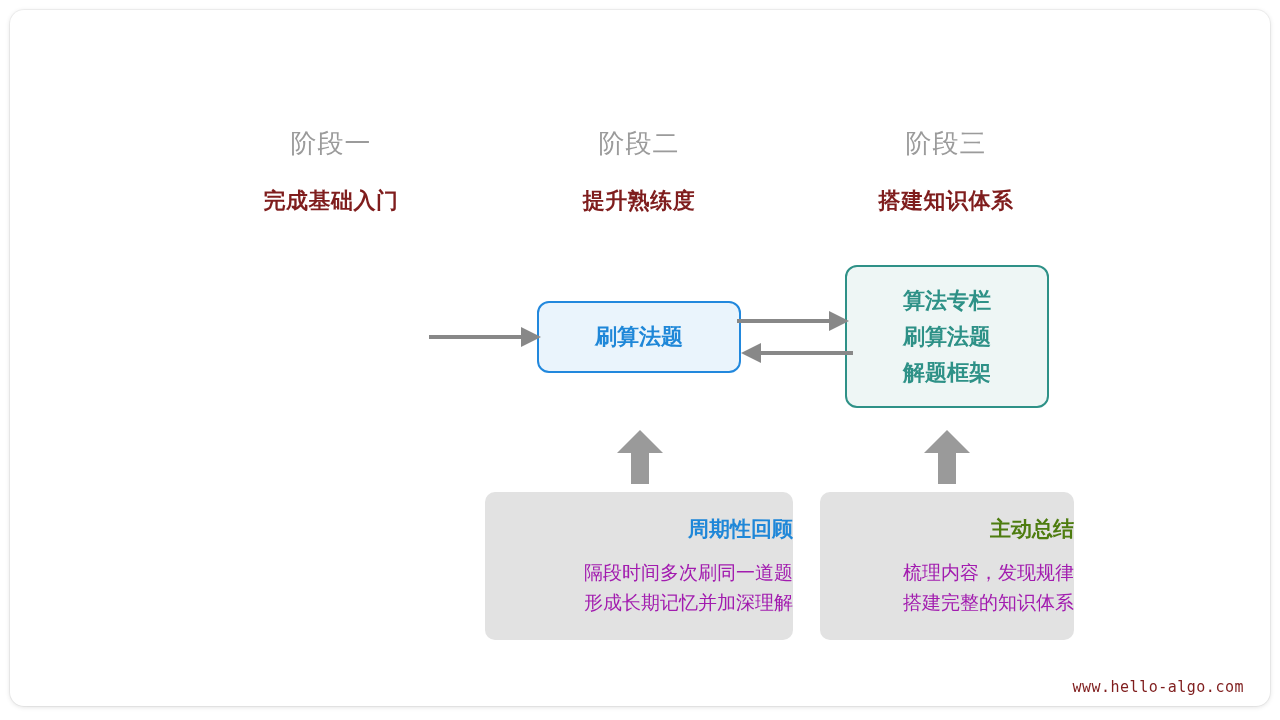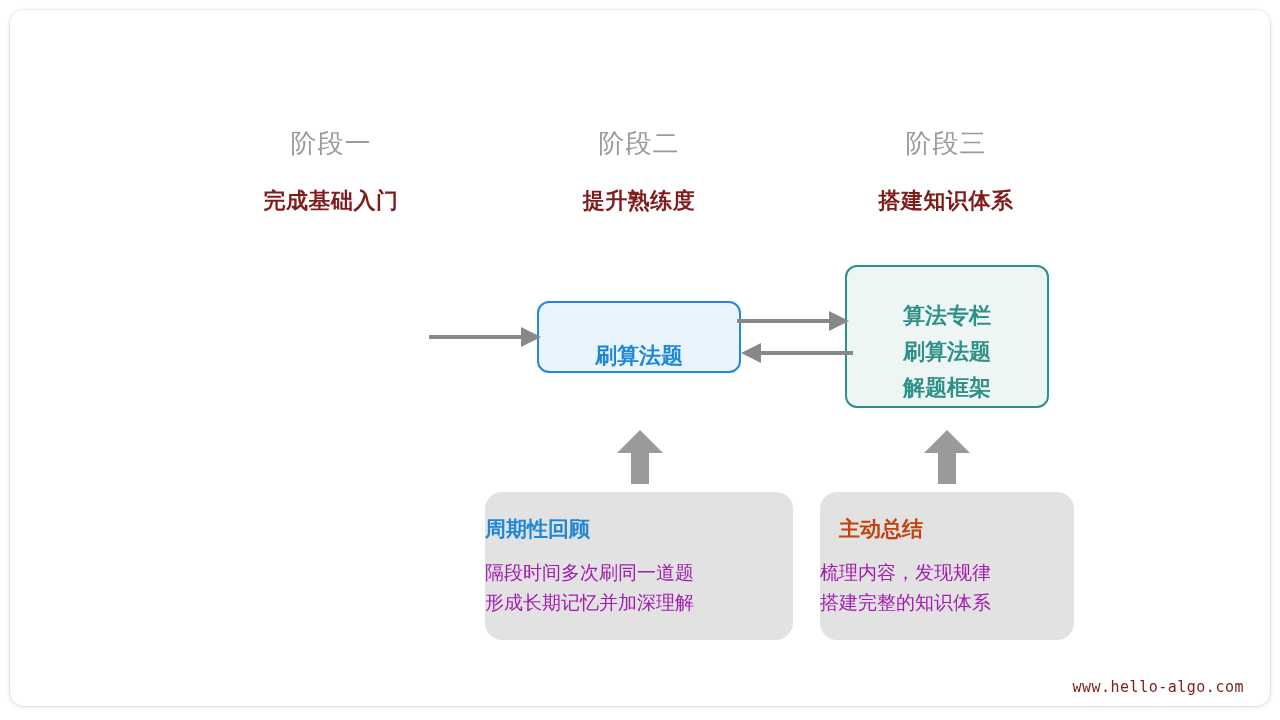--- a/index.html
+++ b/index.html
@@ -62,21 +62,21 @@
   .stage-3 { left: 816px; top: 126px; }
 
   
   .node {
     position: absolute;
     box-sizing: border-box;
     border-radius: 12px;
     display: flex;
     flex-direction: column;
     align-items: center;
-    justify-content: flex-end;
+    justify-content: center;
     font-weight: bold;
     text-align: center;
   }
 
   .node-book {
     left: 229px;
     top: 301px;
     width: 204px;
     height: 72px;
     background: #eef6ef;
@@ -107,22 +107,22 @@
     font-size: 22px;
     line-height: 36px;
   }
   .node-knowledge .line { display: block; white-space: nowrap; }
 
   
   .card {
     position: absolute;
     box-sizing: border-box;
     background: #e2e2e2;
-    border-radius: 17px;
-    text-align: left;
+    border-radius: 10px;
+    text-align: right;
     padding-top: 22px;
   }
   .card-title {
     font-size: 21px;
     font-weight: bold;
     line-height: 30px;
     white-space: nowrap;
   }
   .card-body {
     font-size: 19px;
@@ -130,21 +130,21 @@
     line-height: 30px;
     margin-top: 14px;
     white-space: nowrap;
   }
   .card-body .line { display: block; }
 
   .card-review { left: 485px; top: 492px; width: 308px; height: 148px; }
   .card-review .card-title { color: #1f87d8; }
 
   .card-summary { left: 820px; top: 492px; width: 254px; height: 148px; }
-  .card-summary .card-title { color: #c2410c; padding-left: 19px; }
+  .card-summary .card-title { color: #4d7c0f; padding-left: 19px; }
 
   
   .arrow {
     position: absolute;
   }
 
   
   .watermark {
     position: absolute;
     right: 36px;

